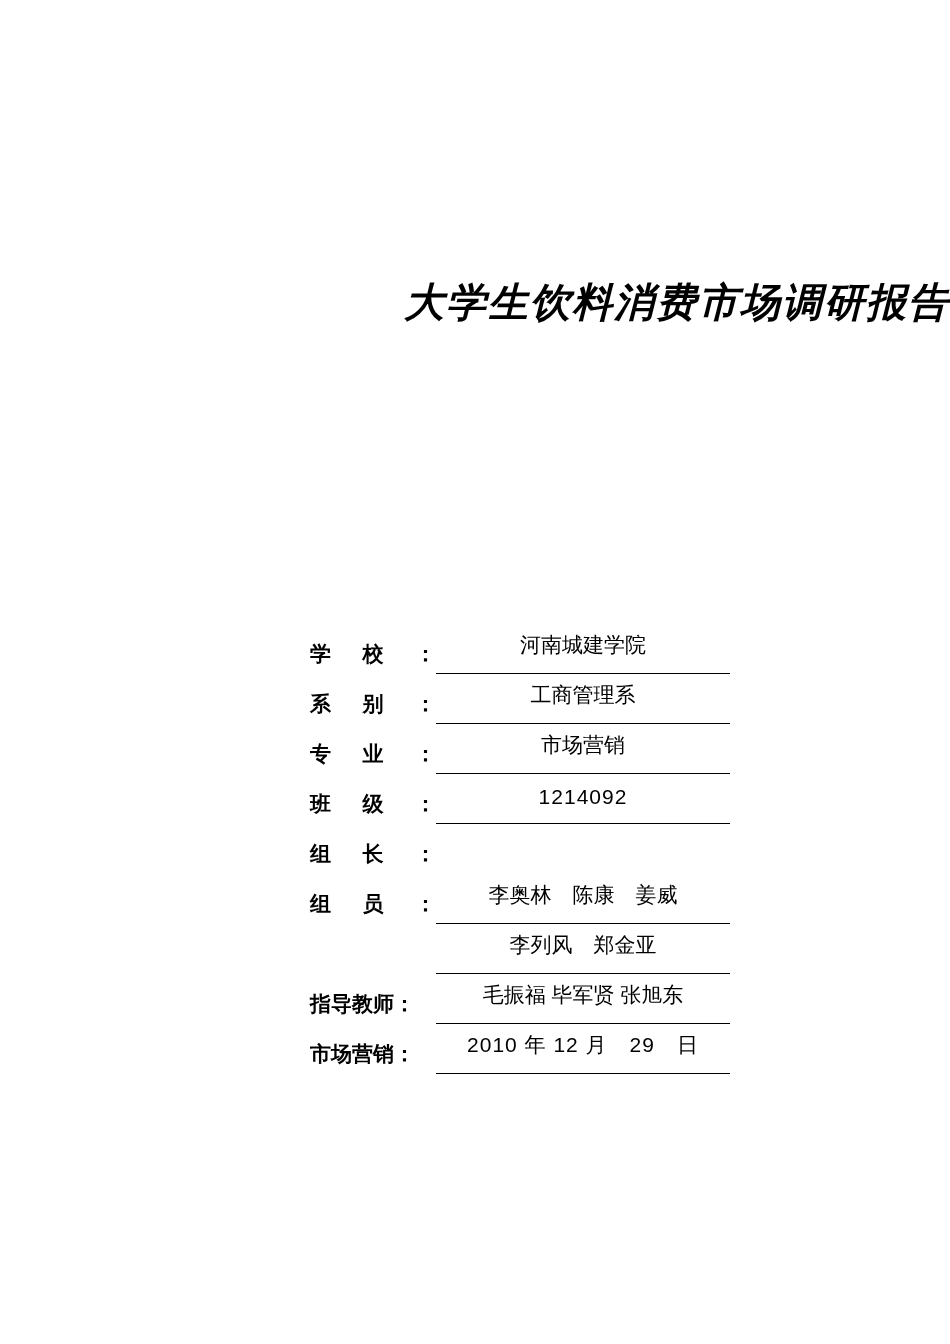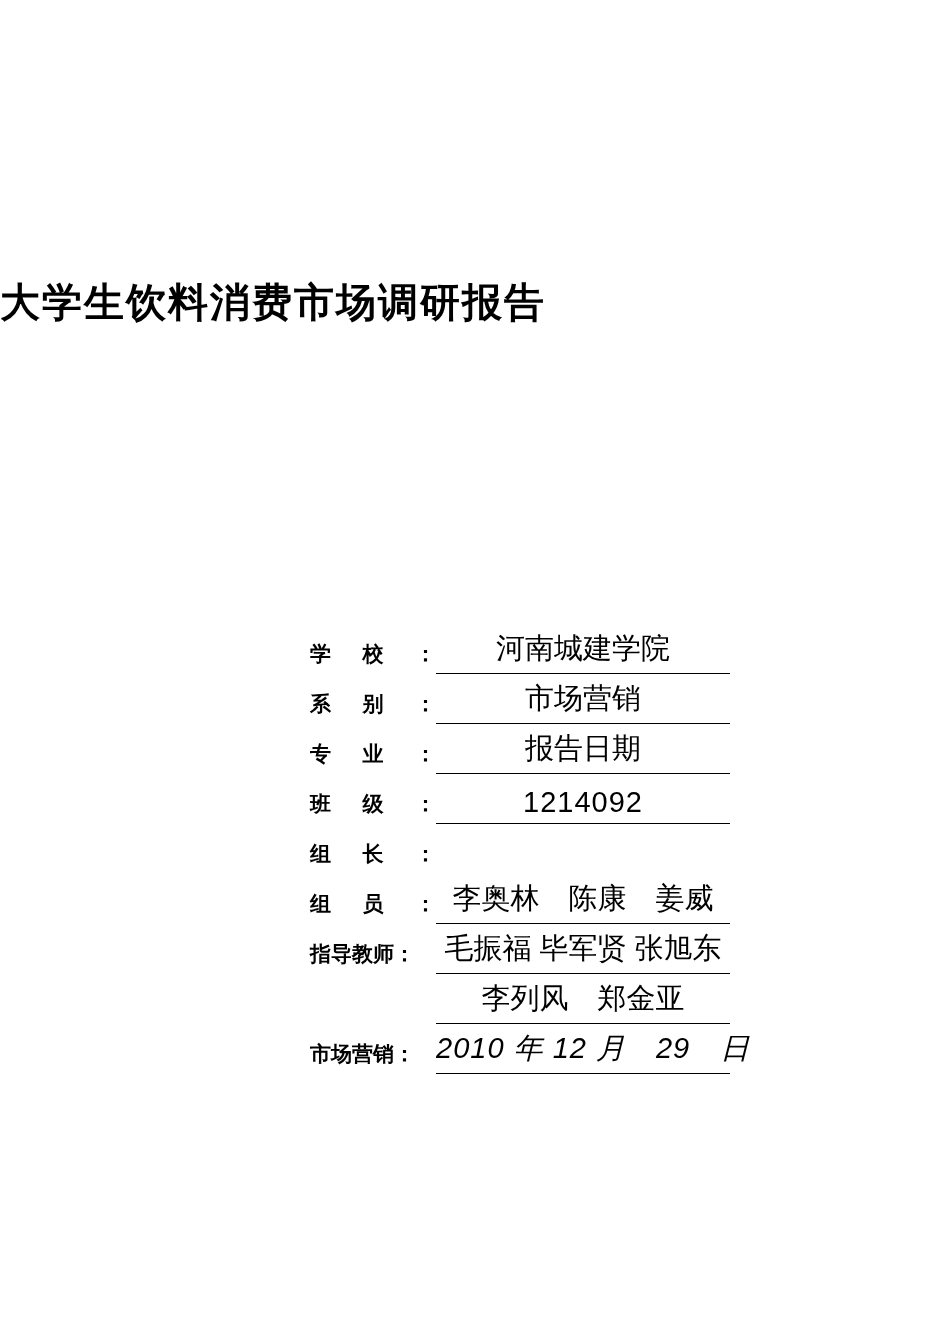--- a/index.html
+++ b/index.html
@@ -19,26 +19,27 @@
     position: relative;
     width: 950px;
     height: 1344px;
     box-sizing: border-box;
   }
   .doc-title {
     position: absolute;
     top: 278px;
     left: 0;
     width: 950px;
-    text-align: left;
+    text-align: right;
     font-size: 40px;
     font-weight: bold;
     letter-spacing: 2px;
     line-height: 1.2;
     white-space: nowrap;
+    font-style: italic;
   }
   .meta-block {
     position: absolute;
     top: 624px;
     left: 310px;
     width: 420px;
   }
   .meta-row {
     display: flex;
     align-items: flex-end;
@@ -59,37 +60,36 @@
   }
   .meta-label.wide span.char {
     display: inline-block;
   }
   .meta-label.narrow {
     width: 126px;
     text-align: left;
   }
   .meta-value {
     flex: 1 1 auto;
-    font-size: 29px;
+    font-size: 21px;
     text-align: center;
     border-bottom: 1.5px solid #000;
-    padding-bottom: 4px;
+    padding-bottom: 14px;
     white-space: nowrap;
     min-width: 10px;
   }
   .meta-row.continuation .meta-label {
     border-bottom: none;
   }
   .meta-value.left-pad {
     letter-spacing: 1px;
     text-align: center;
   }
   .date-value {
     letter-spacing: 1px;
-    font-style: italic;
   }
 </style>
 </head>
 <body>
 
 <div class="page">
 
   <div class="doc-title">大学生饮料消费市场调研报告</div>
 
   <div class="meta-block">
@@ -102,30 +102,30 @@
       </div>
       <div class="meta-value">河南城建学院</div>
     </div>
 
     <div class="meta-row">
       <div class="meta-label wide">
         <span class="char">系</span>
         <span class="char">别</span>
         <span class="char">：</span>
       </div>
-      <div class="meta-value">市场营销</div>
+      <div class="meta-value">工商管理系</div>
     </div>
 
     <div class="meta-row">
       <div class="meta-label wide">
         <span class="char">专</span>
         <span class="char">业</span>
         <span class="char">：</span>
       </div>
-      <div class="meta-value">报告日期</div>
+      <div class="meta-value">市场营销</div>
     </div>
 
     <div class="meta-row">
       <div class="meta-label wide">
         <span class="char">班</span>
         <span class="char">级</span>
         <span class="char">：</span>
       </div>
       <div class="meta-value left-pad">1214092</div>
     </div>
@@ -140,28 +140,28 @@
 
     <div class="meta-row">
       <div class="meta-label wide">
         <span class="char">组</span>
         <span class="char">员</span>
         <span class="char">：</span>
       </div>
       <div class="meta-value">李奥林　陈康　姜威</div>
     </div>
 
+    <div class="meta-row continuation">
+      <div class="meta-label wide"></div>
+      <div class="meta-value">李列风　郑金亚</div>
+    </div>
+
     <div class="meta-row">
       <div class="meta-label narrow">指导教师：</div>
       <div class="meta-value">毛振福 毕军贤 张旭东</div>
-    </div>
-
-    <div class="meta-row continuation">
-      <div class="meta-label wide"></div>
-      <div class="meta-value">李列风　郑金亚</div>
     </div>
 
     <div class="meta-row">
       <div class="meta-label narrow">市场营销：</div>
       <div class="meta-value date-value">2010 年 12 月　29　日</div>
     </div>
 
   </div>
 </div>
 

